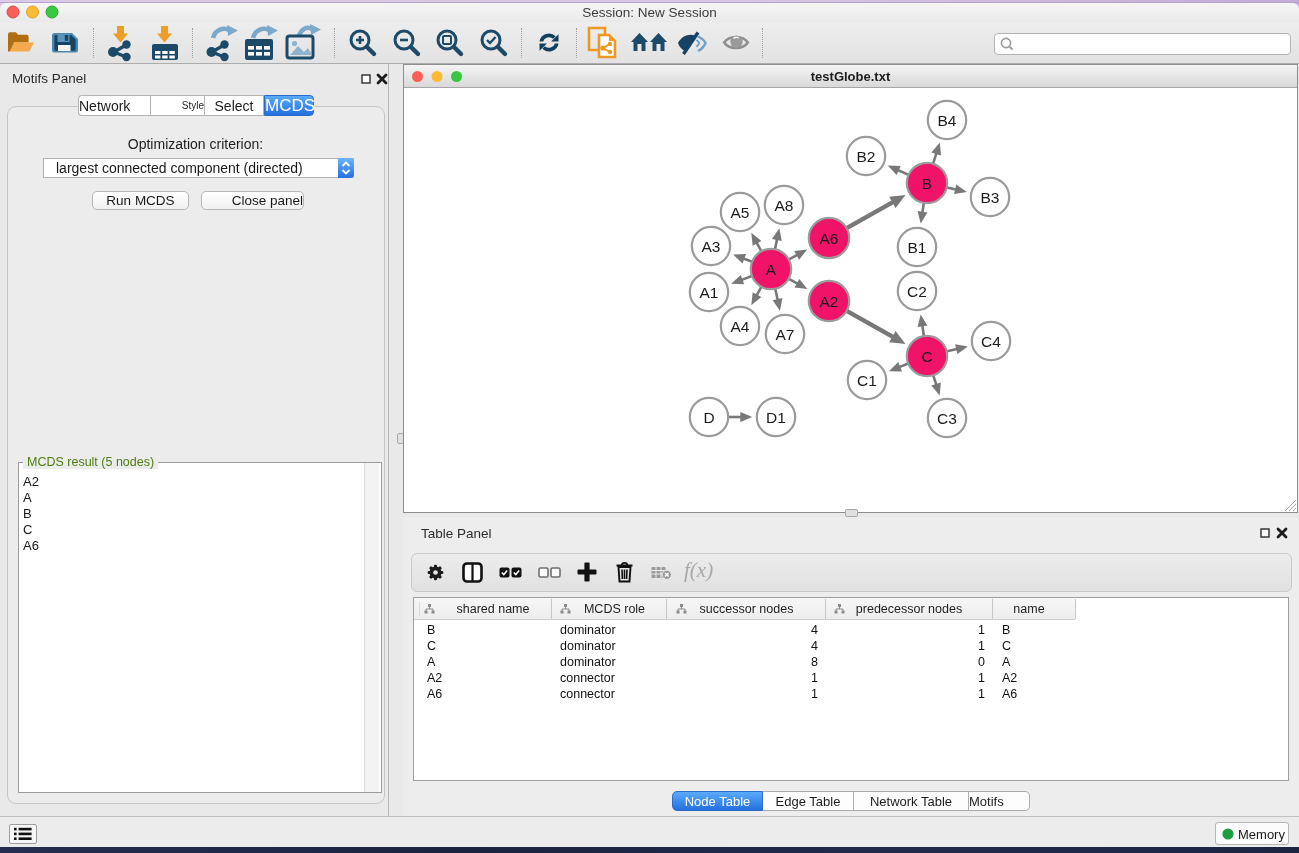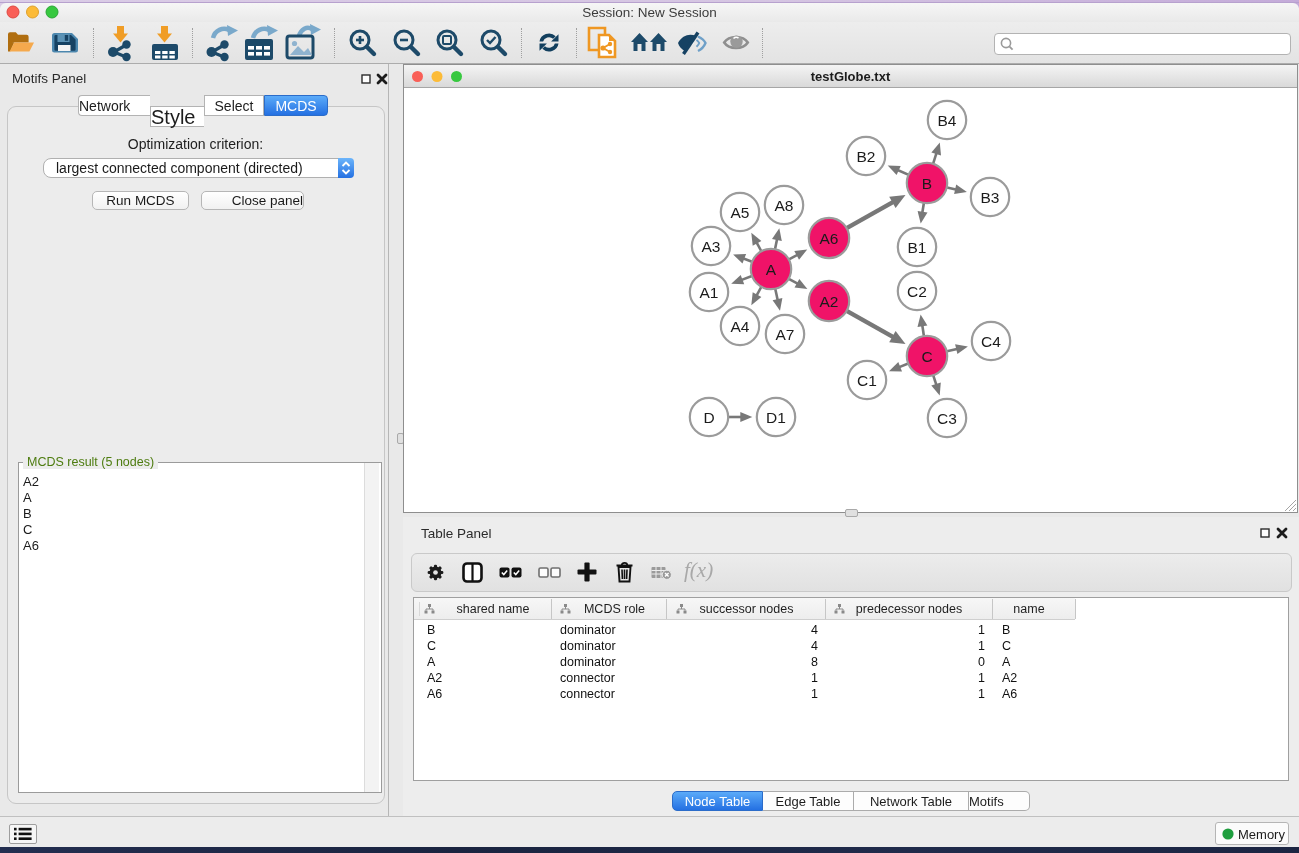--- a/index.html
+++ b/index.html
@@ -184,28 +184,28 @@
  <rect x="1" y="1" width="8" height="8" fill="#fdfdfd" stroke="#2b2b2b" stroke-width="1.4"></rect>
 </svg>
 <svg style="left:376px;top:73px;" width="12" height="12" viewBox="0 0 12 12">
  <path d="M2,2 L10,10 M10,2 L2,10" stroke="#1c1c1c" stroke-width="2.8" stroke-linecap="round"></path>
 </svg>
 
 <div class="abs" style="left:7px;top:106px;width:378px;height:698px;background:#ececec;border:1px solid #c6c6c6;border-radius:9px;"></div>
 
 <div class="abs" style="left:78px;top:95px;width:244px;height:21px;">
  <div class="abs" style="left:0;top:0;width:72px;height:21px;background:#ffffff;border:1px solid #b3b3b3;border-right:none;border-radius:4px 0 0 4px;text-align:left;font-size:14px;color:#1d1d1d;line-height:20px;">Network</div>
- <div class="abs" style="left:72px;top:11px;width:54px;height:21px;background:#ffffff;border:1px solid #b3b3b3;border-right:none;text-align:left;font-size:20px;color:#1d1d1d;line-height:20px;">Style</div>
+ <div class="abs" style="left:72px;top:0;width:54px;height:21px;background:#ffffff;border:1px solid #b3b3b3;border-right:none;text-align:right;font-size:10px;color:#1d1d1d;line-height:20px;">Style</div>
  <div class="abs" style="left:126px;top:0;width:60px;height:21px;background:#ffffff;border:1px solid #b3b3b3;text-align:center;font-size:14px;color:#1d1d1d;line-height:20px;">Select</div>
- <div class="abs" style="left:186px;top:0;width:64px;height:21px;background:linear-gradient(#5babf9,#2470e2);border:1px solid #2b6cc9;border-radius:0 4px 4px 0;text-align:center;font-size:14px;color:#ffffff;line-height:20px;">MCDS</div>
+ <div class="abs" style="left:186px;top:0;width:50px;height:21px;background:linear-gradient(#5babf9,#2470e2);border:1px solid #2b6cc9;border-radius:0 4px 4px 0;text-align:center;font-size:17px;color:#ffffff;line-height:20px;">MCDS</div>
 </div>
 
 <div class="abs" style="left:5px;top:136px;width:381px;text-align:center;font-size:14px;color:#1d1d1d;">Optimization criterion:</div>
 
-<div class="abs" style="left:43px;top:158px;width:311px;height:20px;background:#ffffff;border:1px solid #b0b0b0;border-radius:8px;font-size:14px;color:#1a1a1a;line-height:19px;padding-left:12px;">largest connected component (directed)</div>
+<div class="abs" style="left:43px;top:158px;width:311px;height:20px;background:#ffffff;border:1px solid #b0b0b0;border-radius:0;font-size:14px;color:#1a1a1a;line-height:19px;padding-left:12px;">largest connected component (directed)</div>
 <div class="abs" style="left:338px;top:158px;width:16px;height:20px;background:linear-gradient(#6cb5fb,#2470e2);border-radius:0 4px 4px 0;"></div>
 <svg style="left:341px;top:161px;" width="10" height="14" viewBox="0 0 10 14">
  <path d="M1.5,5 L5,1.5 L8.5,5" fill="none" stroke="#ffffff" stroke-width="1.8"></path>
  <path d="M1.5,9 L5,12.5 L8.5,9" fill="none" stroke="#ffffff" stroke-width="1.8"></path>
 </svg>
 
 <div class="abs" style="left:92px;top:191px;width:97px;height:19px;background:linear-gradient(#ffffff,#f1f1f1);border:1px solid #b6b6b6;border-radius:5px;text-align:center;font-size:13.5px;color:#1a1a1a;line-height:17px;">Run MCDS</div>
 <div class="abs" style="left:201px;top:191px;width:103px;height:19px;background:linear-gradient(#ffffff,#f1f1f1);border:1px solid #b6b6b6;border-radius:5px;text-align:right;font-size:13.5px;color:#1a1a1a;line-height:17px;">Close panel</div>
 
 <div class="abs" style="left:18px;top:462px;width:364px;height:331px;background:#ffffff;border:1px solid #9b9b9b;"></div>

